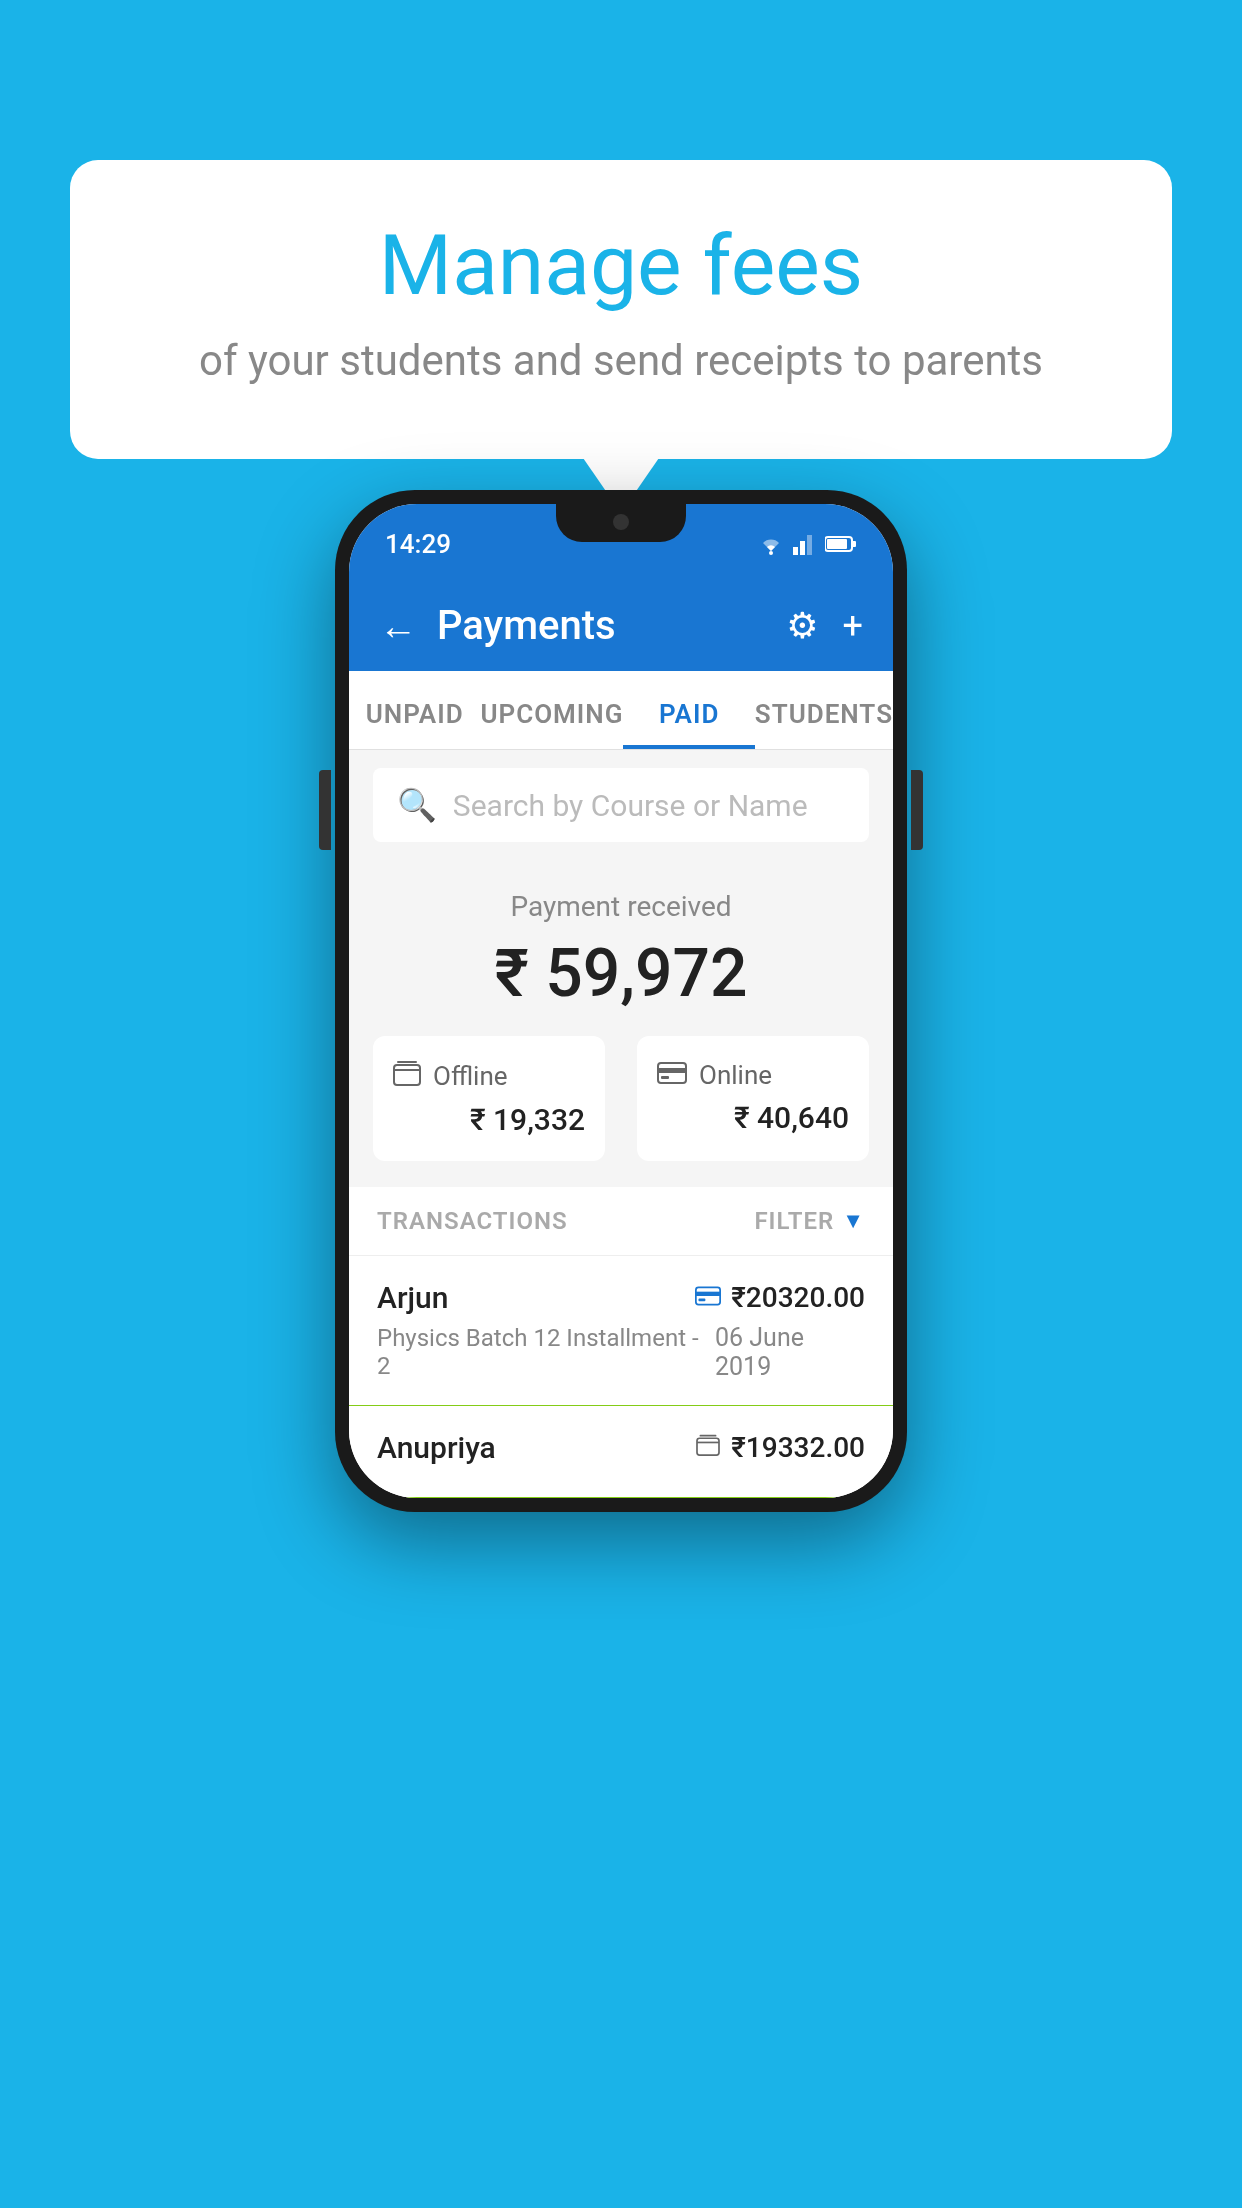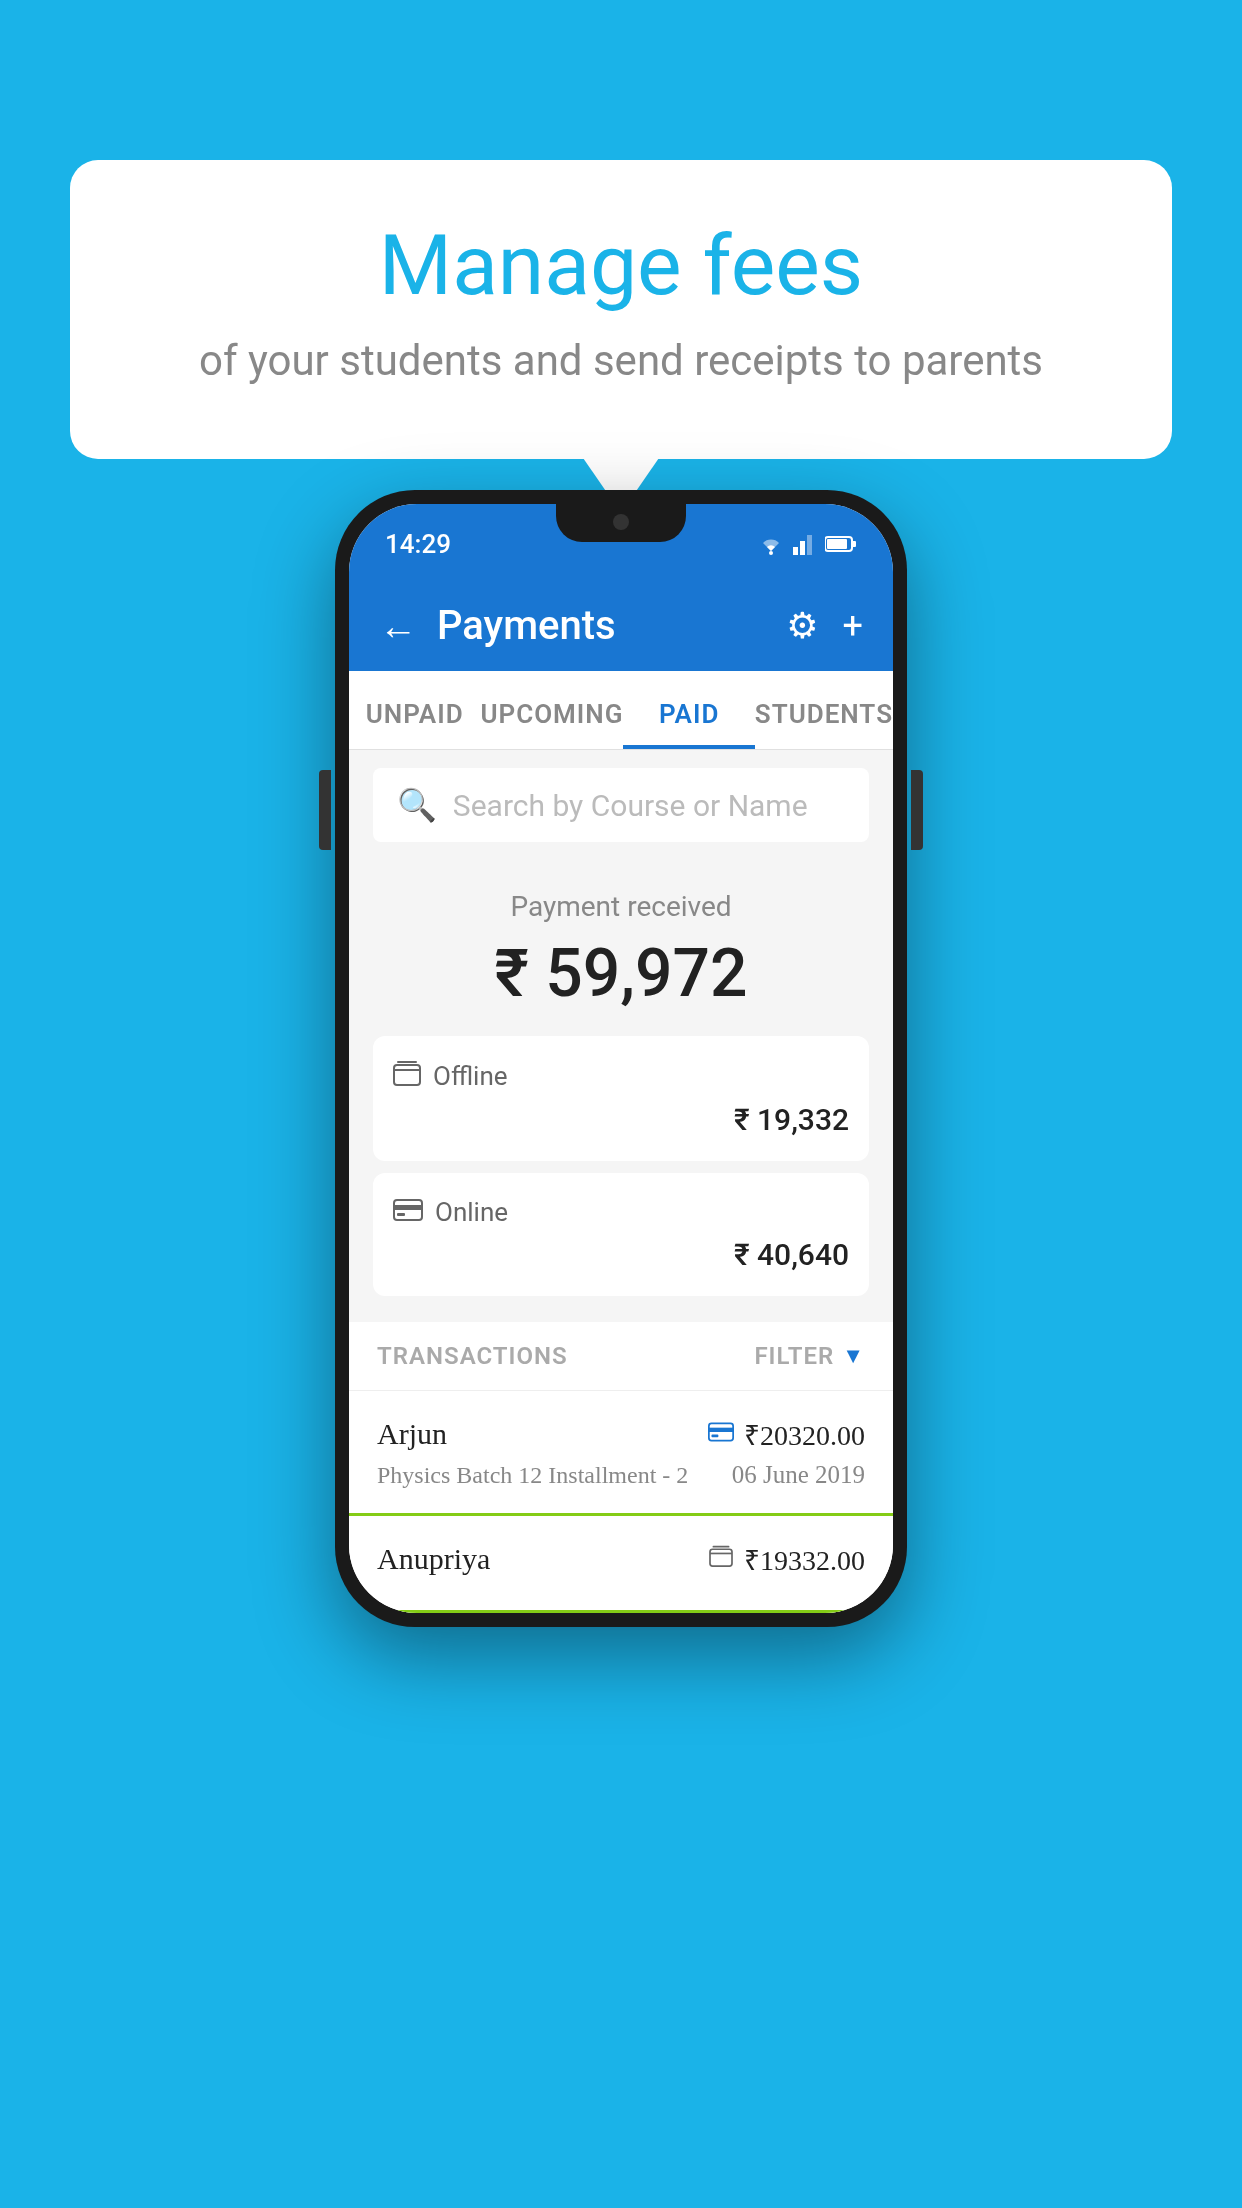--- a/index.html
+++ b/index.html
@@ -263,22 +263,21 @@
 
     .payment-amount {
       font-size: 66px;
       font-weight: 500;
       color: #222;
       margin-bottom: 24px;
     }
 
     .payment-cards {
       display: flex;
-      gap: 12px;
-      flex-direction: column;
+      gap: 32px;
     }
 
     .payment-card {
       flex: 1;
       background: white;
       border-radius: 12px;
       padding: 24px 20px;
       display: flex;
       flex-direction: column;
       gap: 10px;
@@ -336,22 +335,21 @@
 
     .filter-icon {
       color: #1976d2;
       font-size: 22px;
     }
 
     
     .transaction-row {
       background: white;
       padding: 24px 28px;
-      border-bottom: 3px solid #84cc16;
-      font-family: Liberation Serif, serif;
+      border-bottom: 1px solid #84cc16;
     }
 
     .transaction-top {
       display: flex;
       justify-content: space-between;
       align-items: center;
       margin-bottom: 8px;
     }
 
     .transaction-name {

